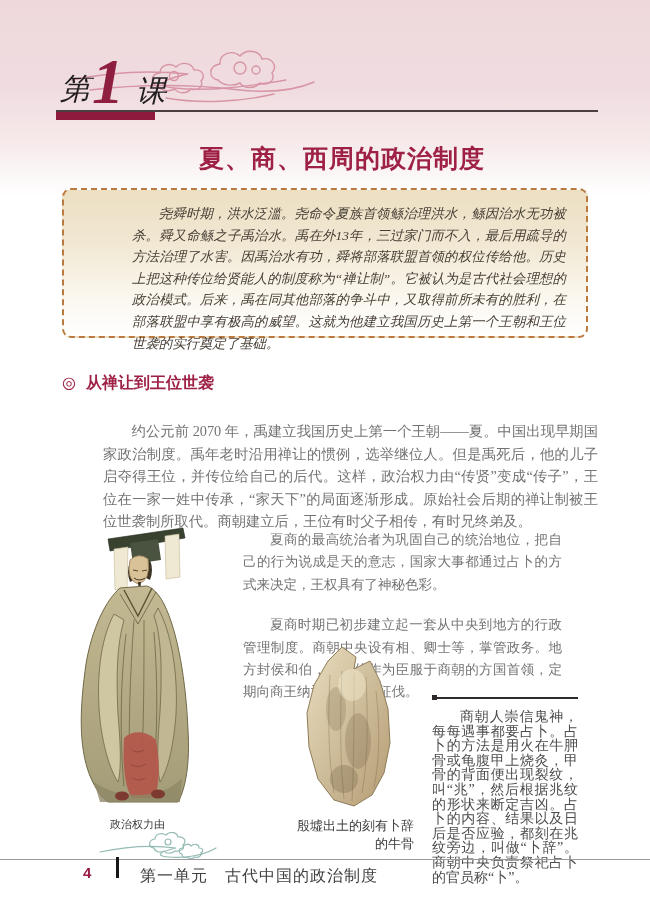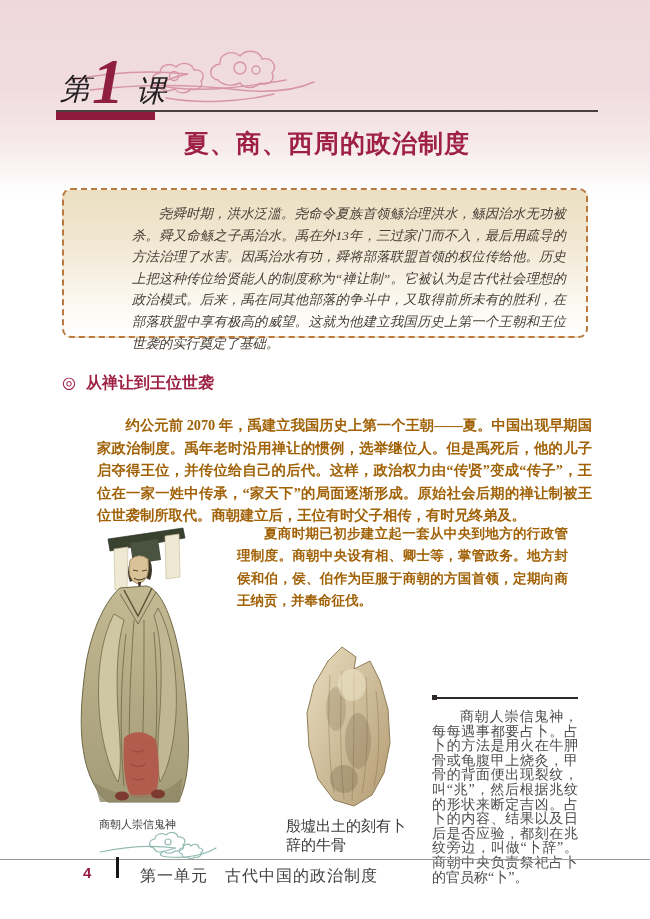--- a/index.html
+++ b/index.html
@@ -9,44 +9,44 @@
     background:linear-gradient(180deg,#eed8dc 0%,#f0dce0 45%,#f6e9ea 72%,#ffffff 100%);}
   
   .lesson-prefix,.lesson-suffix{position:absolute;font-style:italic;font-size:30px;color:#211c1e;line-height:1;}
   .lesson-prefix{left:60px;top:74px;}
   .lesson-suffix{left:136px;top:76px;}
   .lesson-number{position:absolute;left:92px;top:50px;font-family:"Liberation Serif",serif;
     font-size:64px;font-weight:bold;font-style:italic;color:#8f1f41;line-height:1;}
   .header-cloud{position:absolute;left:70px;top:46px;width:250px;height:62px;}
   .header-rule{position:absolute;left:56px;top:110px;width:542px;height:2px;background:#4a3f42;}
   .header-bar{position:absolute;left:56px;top:112px;width:99px;height:8px;background:#8e1b3e;}
-  .page-title{position:absolute;left:56px;top:127px;width:542px;margin:0;text-align:center;
+  .page-title{position:absolute;left:56px;top:127px;width:542px;margin:15px;text-align:center;
     font-family:"Liberation Sans",sans-serif;font-size:25px;font-weight:bold;color:#9e2045;letter-spacing:1px;}
   
   .intro-box{position:absolute;left:62px;top:188px;width:526px;height:150px;box-sizing:border-box;
     border:2px dashed #b9793f;border-radius:9px;
     background:linear-gradient(180deg,#ecdfc2 0%,#f1e7d2 35%,#faf6ec 70%,#ffffff 100%);padding-left:48px;}
   .intro-box p{margin:13px 20px;font-size:13.4px;font-style:italic;line-height:21.6px;
     text-indent:2em;color:#463e35;text-align:justify;}
   
   .section-heading{position:absolute;left:62px;top:373px;font-family:"Liberation Sans",sans-serif;
     font-size:16px;font-weight:bold;color:#9e2045;}
   .section-heading .marker{margin-right:10px;font-weight:normal;font-size:16px;}
   
-  .para{color:#a16207;text-align:justify;text-indent:2em;margin:12px;font-weight:bold;}
+  .para{color:#737373;text-align:justify;text-indent:2em;margin:18px;}
   .para-1{position:absolute;left:85px;top:402px;width:495px;font-size:14.3px;line-height:22.5px;}
   .right-col{position:absolute;left:225px;top:511px;width:355px;}
   .right-col p{font-size:13.5px;line-height:22.4px;}
   
   .figure-yu{position:absolute;left:70px;top:524px;width:135px;height:285px;}
   .caption-yu{position:absolute;left:75px;top:817px;width:125px;text-align:center;
     font-size:11px;color:#3a3a3a;}
   .figure-bone{position:absolute;left:300px;top:645px;width:100px;height:163px;}
-  .caption-bone{position:absolute;left:286px;top:817px;width:128px;text-align:left;
-    font-size:15px;color:#3a3a3a;}
+  .caption-bone{position:absolute;left:286px;top:817px;width:128px;text-align:right;
+    font-size:13px;color:#3a3a3a;}
   
   .sidebar-note{position:absolute;left:432px;top:697px;width:146px;}
   .note-rule{width:146px;height:2px;background:#2e2a2a;position:relative;}
   .note-rule::before{content:"";position:absolute;left:0;top:-2px;width:5px;height:5px;background:#2e2a2a;}
   .sidebar-note p{margin:11px 0 0 0;font-size:14px;line-height:14.6px;color:#4c4c4c;
     text-align:justify;text-indent:2em;}
   
   .footer-rule{position:absolute;left:0;top:859px;width:650px;height:1px;background:#9a9a9a;}
   .footer-cloud{position:absolute;left:98px;top:832px;width:120px;height:30px;}
   .page-number{position:absolute;left:83px;top:864px;font-family:"Liberation Sans",sans-serif;
@@ -121,23 +121,24 @@
         <path d="M56,110 C50,160 50,220 54,262"></path>
         <path d="M84,108 C88,158 88,216 82,260"></path>
       </g>
       <path d="M54,214 C52,244 56,266 62,274 L84,274 C90,262 90,238 86,216 C76,206 62,206 54,214 Z" fill="#b2594b" opacity="0.95"></path>
       <path d="M62,226 q6,4 12,0 M60,240 q8,5 16,0 M62,254 q7,4 13,0" stroke="#8c4237" fill="none" stroke-width="0.8"></path>
       <path d="M24,258 C50,276 92,276 112,254 L110,278 L30,278 Z" fill="#8e8866" opacity="0.8"></path>
       <ellipse cx="52" cy="272" rx="7" ry="4.5" fill="#7c3a31"></ellipse>
       <ellipse cx="88" cy="270" rx="7" ry="4.5" fill="#7c3a31"></ellipse>
     </svg>
   </div>
-  <div class="caption-yu">商朝人崇信鬼神</div>
+  <div class="caption-yu">政治权力由</div>
 
   <div class="right-col">
+    <p class="para">夏商的最高统治者为巩固自己的统治地位，把自己的行为说成是天的意志，国家大事都通过占卜的方式来决定，王权具有了神秘色彩。</p>
     <p class="para">夏商时期已初步建立起一套从中央到地方的行政管理制度。商朝中央设有相、卿士等，掌管政务。地方封侯和伯，侯、伯作为臣服于商朝的方国首领，定期向商王纳贡，并奉命征伐。</p>
   </div>
 
   <div class="figure-bone">
     <svg viewBox="0 0 100 163" width="100" height="163">
       <defs>
         <linearGradient id="boneG" x1="0" y1="0" x2="1" y2="1">
           <stop offset="0" stop-color="#e8ddbf"></stop>
             <stop offset="1" stop-color="#b49c74"></stop>
         </linearGradient>

